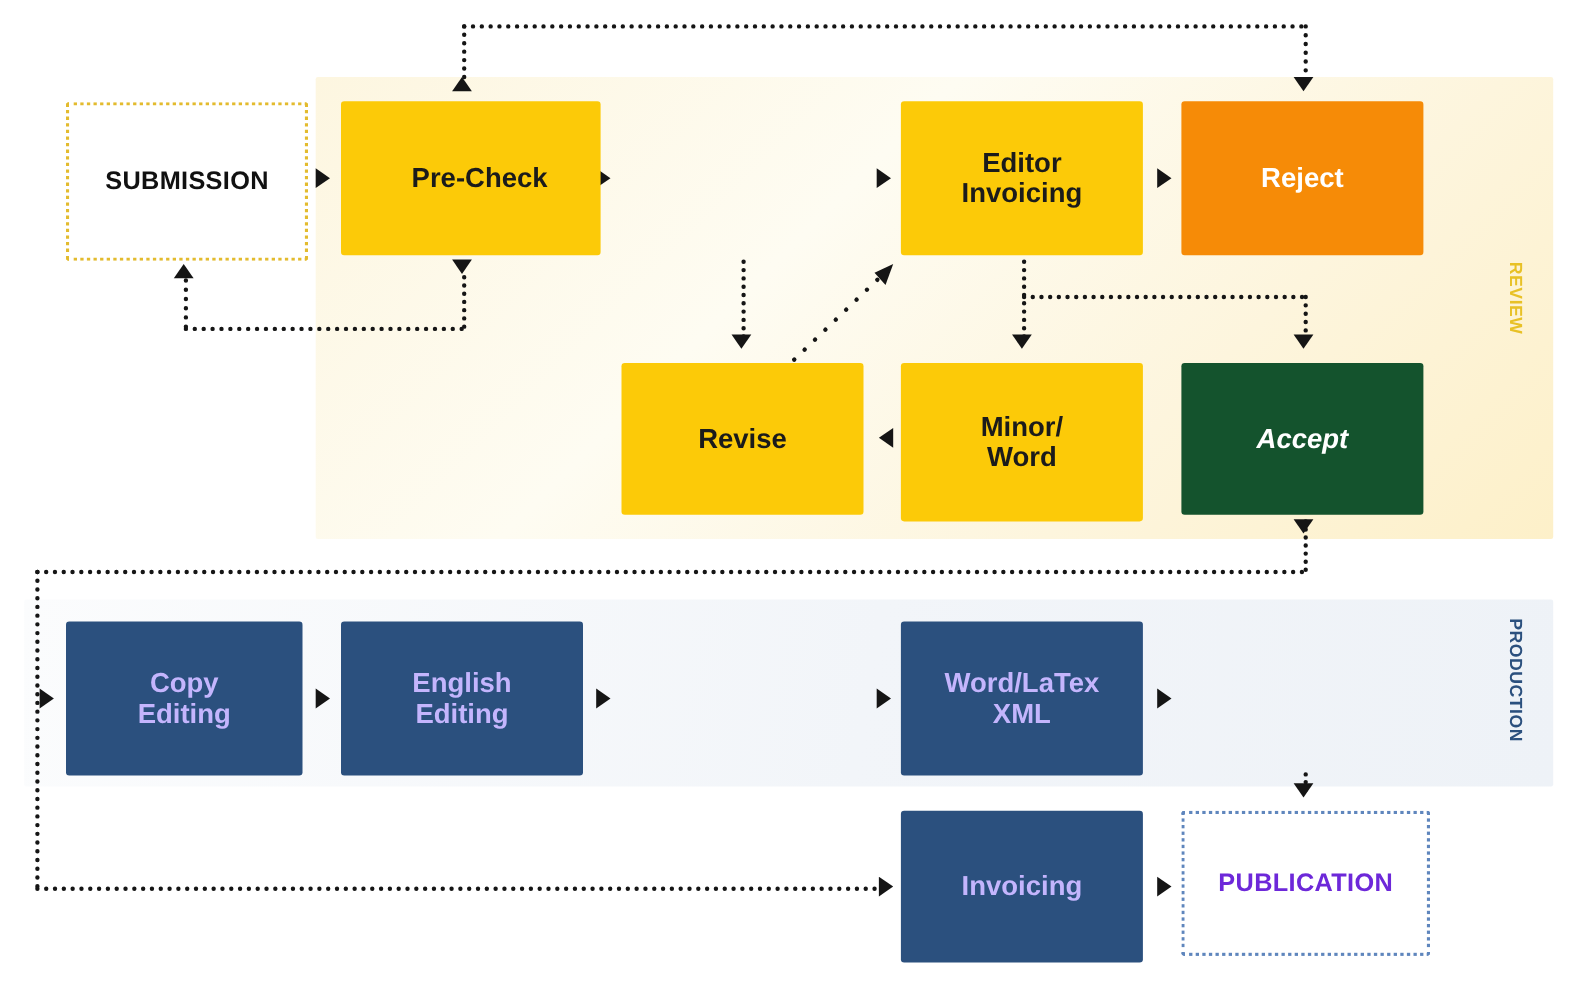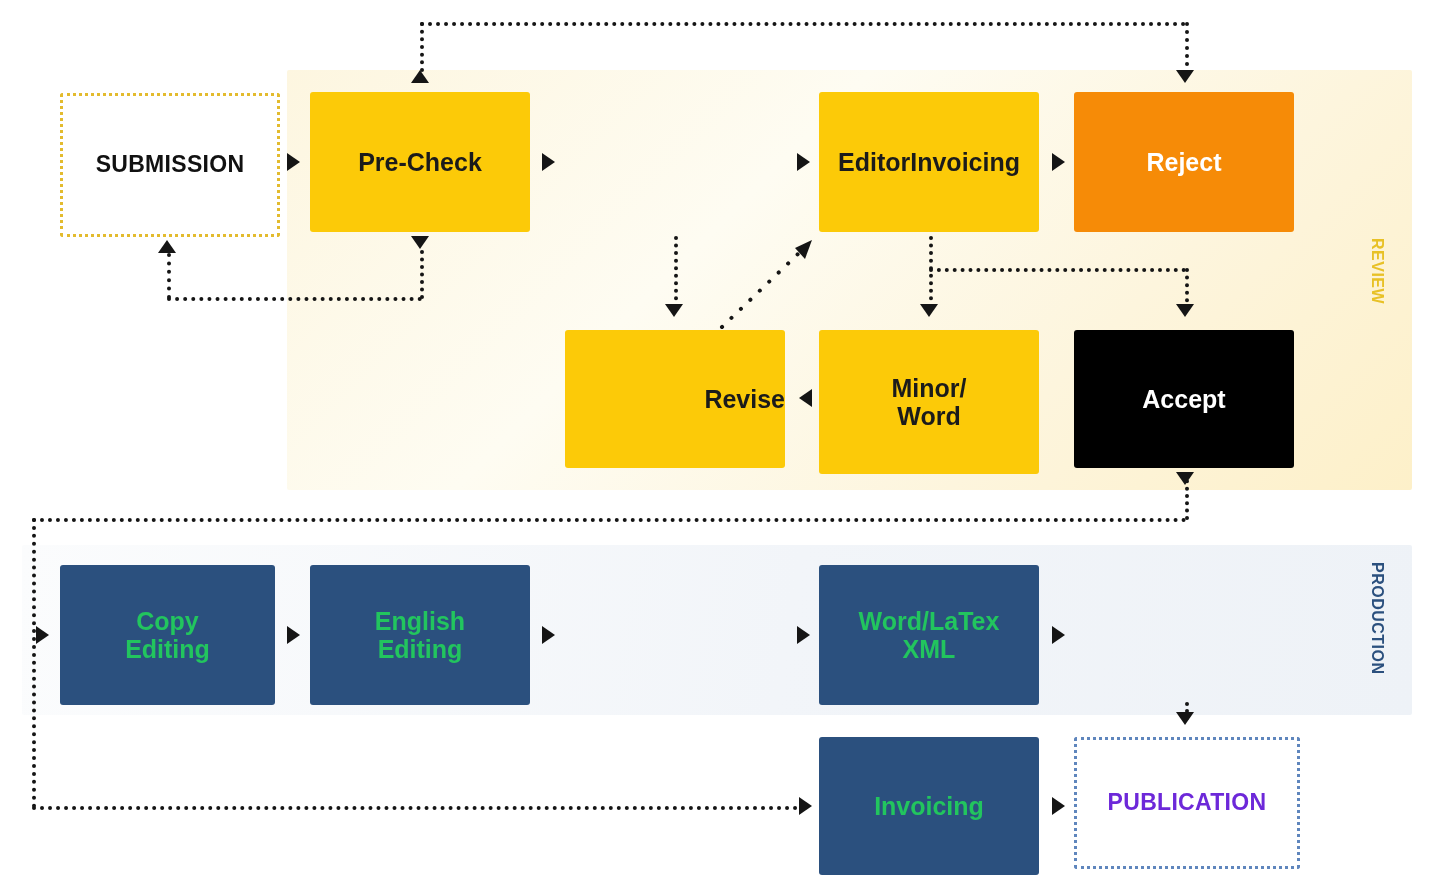--- a/index.html
+++ b/index.html
@@ -25,22 +25,22 @@
   #review-label{left:1368px;top:238px;color:#e8c126;}
   #production-label{left:1368px;top:562px;color:#2b507e;}
 
   
   .node{position:absolute;display:flex;align-items:center;justify-content:center;
         text-align:center;border-radius:3px;line-height:1.12;
         font-family:"Liberation Sans",sans-serif;}
   .node span{display:block;}
   .n-yellow{background:#fcca08;color:#1b1b1b;font-weight:700;font-size:25px;}
   .n-orange{background:#f68b07;color:#ffffff;font-weight:700;font-size:25px;}
-  .n-teal{background:#000000;color:#ffffff;font-weight:700;font-size:25px;}
-  .n-blue{background:#2b507e;color:#22c55e;font-weight:700;font-size:25px;}
+  .n-teal{background:#14532d;color:#ffffff;font-weight:700;font-size:25px;font-style:italic;}
+  .n-blue{background:#2b507e;color:#c4b5fd;font-weight:700;font-size:25px;}
   .n-ghost-gold{background:transparent;color:#111;font-weight:700;font-size:23px;
                 border:3px dotted #e3bb2e;letter-spacing:.3px;}
   .n-ghost-blue{background:transparent;color:#6d28d9;font-weight:700;font-size:23px;
                 border:3px dotted #5f86bd;letter-spacing:.3px;}
 
   
   .tri{position:absolute;width:0;height:0;}
   .tri-r{border-top:9px solid transparent;border-bottom:9px solid transparent;border-left:13px solid #151515;}
   .tri-l{border-top:9px solid transparent;border-bottom:9px solid transparent;border-right:13px solid #151515;}
   .tri-d{border-left:9px solid transparent;border-right:9px solid transparent;border-top:13px solid #151515;}
@@ -110,35 +110,35 @@
   <div class="tri tri-r" style="left:287px;top:626px;"></div>
   <div class="tri tri-r" style="left:542px;top:626px;"></div>
   <div class="tri tri-r" style="left:797px;top:626px;"></div>
   <div class="tri tri-r" style="left:1052px;top:626px;"></div>
   <div class="tri tri-r" style="left:1052px;top:797px;"></div>
 
   <div class="node n-ghost-gold" style="left:60px;top:93px;width:214px;height:138px;">
     <span>SUBMISSION</span>
   </div>
 
-  <div class="node n-yellow" style="left:310px;top:92px;width:220px;height:140px;">
+  <div class="node n-yellow" style="left:310px;top:92px;width:220px;height:140px;padding-left:16px;">
     <span>Pre-Check</span>
   </div>
 
 
-  <div class="node n-yellow" style="left:819px;top:92px;width:220px;height:140px;flex-direction:row;">
+  <div class="node n-yellow" style="left:819px;top:92px;width:220px;height:140px;flex-direction:column;">
     <span>Editor</span>
     <span>Invoicing</span>
   </div>
 
   <div class="node n-orange" style="left:1074px;top:92px;width:220px;height:140px;">
     <span>Reject</span>
   </div>
 
-  <div class="node n-yellow" style="left:565px;top:330px;width:220px;height:138px;justify-content:flex-end;">
+  <div class="node n-yellow" style="left:565px;top:330px;width:220px;height:138px;">
     <span>Revise</span>
   </div>
 
   <div class="node n-yellow" style="left:819px;top:330px;width:220px;height:144px;flex-direction:column;">
     <span>Minor/</span>
     <span>Word</span>
   </div>
 
   <div class="node n-teal" style="left:1074px;top:330px;width:220px;height:138px;">
     <span>Accept</span>

